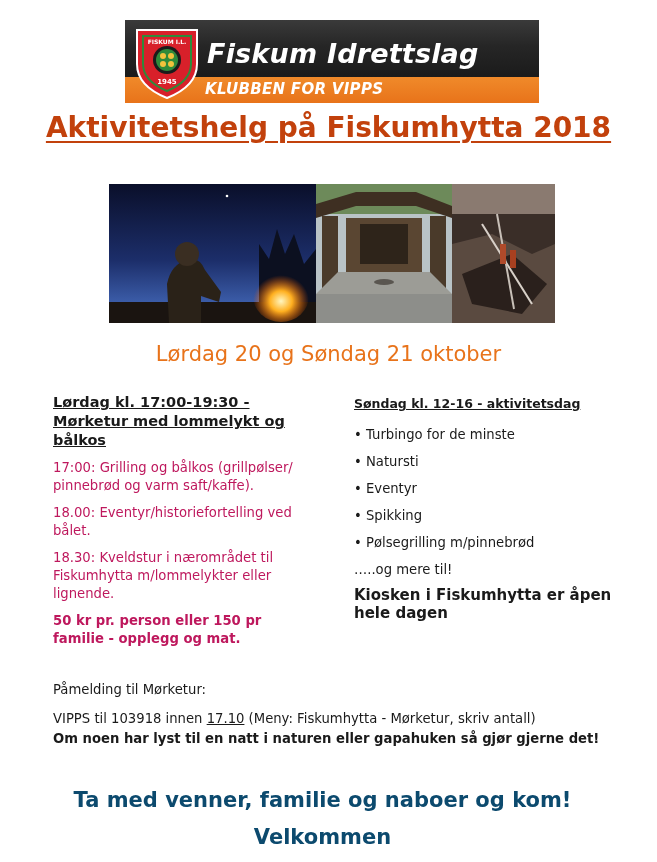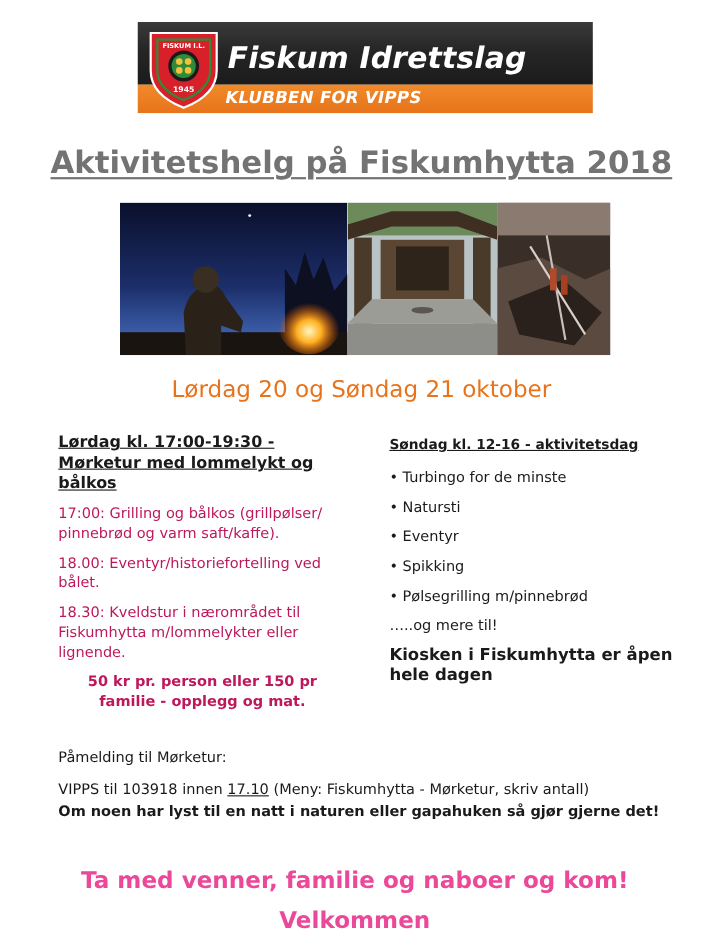--- a/index.html
+++ b/index.html
@@ -27,22 +27,22 @@
       color: #ffffff; letter-spacing: 0.2px; font-family: "DejaVu Sans", sans-serif;
       font-style: italic; white-space: nowrap;
     }
     .logo-slogan {
       position: absolute; left: 80px; top: 60px; font-size: 15px; font-weight: bold;
       color: #ffffff; font-style: italic; white-space: nowrap; letter-spacing: 0.3px;
     }
 
     
     .main-title {
-      position: absolute; left: 0; top: 131px; width: 657px; text-align: center;
-      font-size: 28px; font-weight: bold; color: #737373; text-decoration: underline;
+      position: absolute; left: 0; top: 111px; width: 657px; text-align: center;
+      font-size: 28px; font-weight: bold; color: #c2410c; text-decoration: underline;
       text-decoration-thickness: 2px; text-underline-offset: 4px; white-space: nowrap;
       font-family: "DejaVu Sans", sans-serif;
     }
 
     
     .photo { position: absolute; top: 184px; height: 139px; overflow: hidden; }
     .photo-1 { left: 109px; width: 207px; }
     .photo-2 { left: 316px; width: 136px; }
     .photo-3 { left: 452px; width: 103px; }
 
@@ -53,21 +53,21 @@
       font-family: "DejaVu Sans", sans-serif;
     }
 
     
     .left-col { position: absolute; left: 53px; top: 393px; width: 262px; }
     .sat-heading {
       font-size: 14.5px; font-weight: bold; text-decoration: underline; line-height: 19px;
       color: #1a1a1a; margin-bottom: 9px;
     }
     .para { font-size: 13.2px; line-height: 18px; margin-bottom: 9px; color: #be185d; }
-    .para.bold { font-weight: bold; text-align: center; }
+    .para.bold { font-weight: bold; }
 
     
     .right-col { position: absolute; left: 354px; top: 396px; width: 262px; }
     .sun-heading {
       font-size: 12.5px; font-weight: bold; text-decoration: underline; line-height: 16px;
       margin-bottom: 14px; color: #1a1a1a;
     }
     .bullet-list { list-style: none; }
     .bullet-item { font-size: 13.2px; line-height: 18px; margin-bottom: 9px; position: relative; padding-left: 12px; }
     .bullet-dot { position: absolute; left: 0; top: 0; }
@@ -78,21 +78,21 @@
     .signup { position: absolute; left: 53px; top: 681px; width: 580px; }
     .signup-line { font-size: 13.2px; line-height: 18px; white-space: nowrap; }
     .signup-line.label { margin-bottom: 11px; }
     .signup-line.vipps { margin-bottom: 2px; }
     .signup-line.bold { font-weight: bold; }
     .underline { text-decoration: underline; }
 
     
     .footer-line {
       position: absolute; left: 0; width: 645px; text-align: center; font-size: 21px;
-      font-weight: bold; color: #ec4899; white-space: nowrap;
+      font-weight: bold; color: #0c4a6e; white-space: nowrap;
       font-family: "DejaVu Sans", sans-serif;
     }
     .footer-1 { top: 788px; }
     .footer-2 { top: 825px; }
   </style>
 </head>
 <body>
 
 <div class="logo-banner">
   <div class="logo-top"></div>

